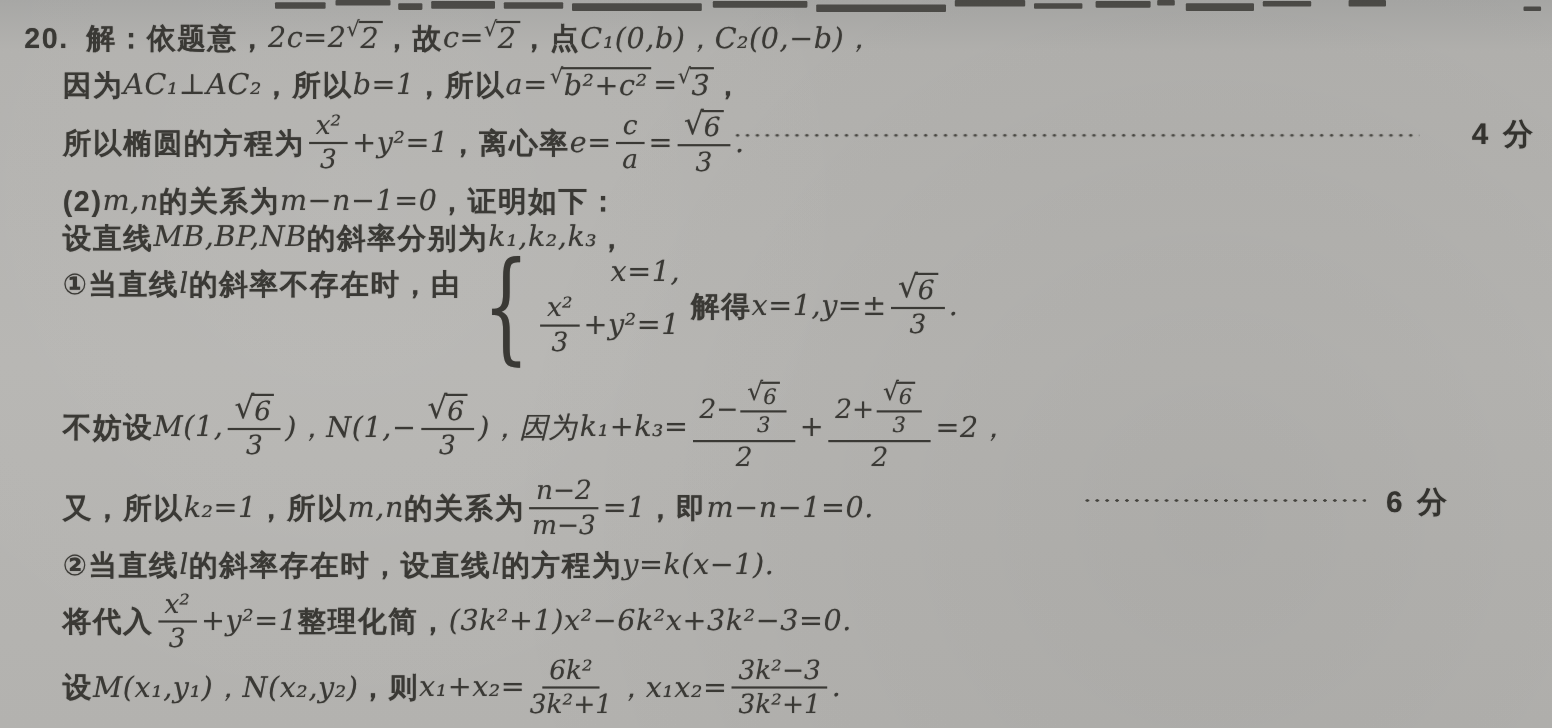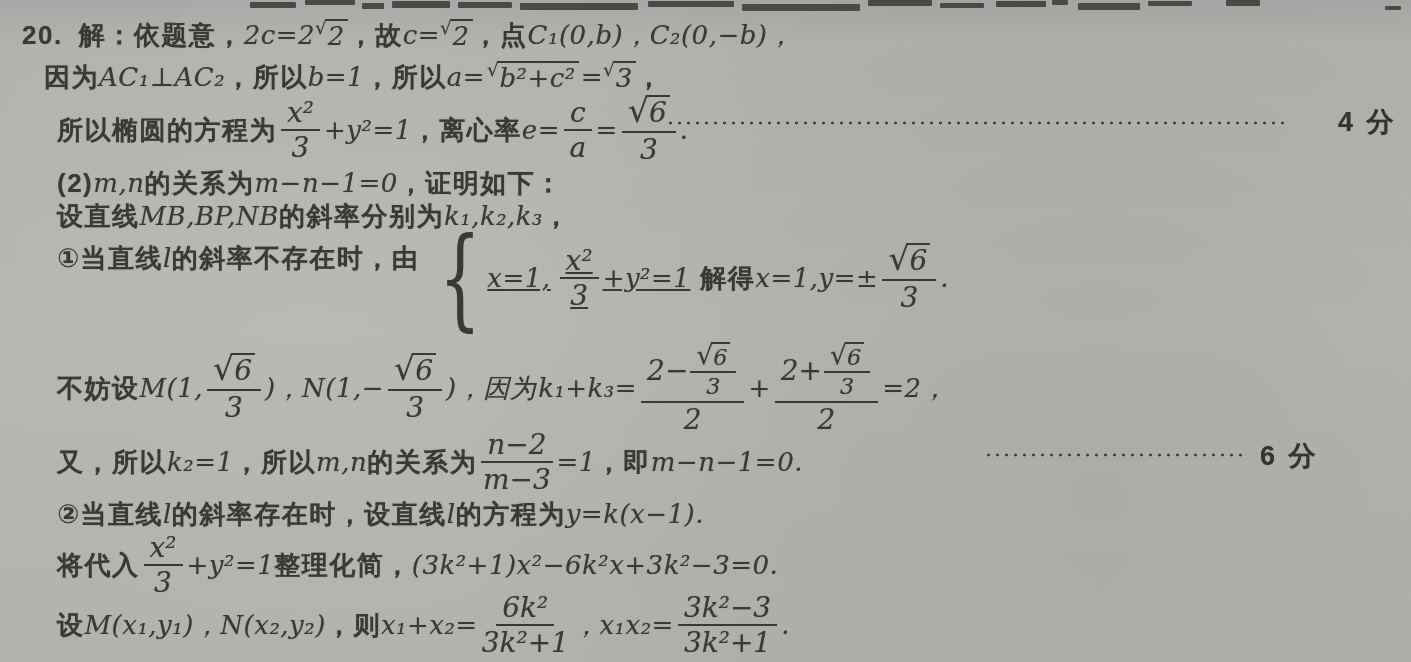--- a/index.html
+++ b/index.html
@@ -24,35 +24,35 @@
     font-family:"Liberation Sans","DejaVu Sans",sans-serif;
     font-size:26px;font-weight:600;letter-spacing:1.5px;
   }
   .mi{
     font-family:"DejaVu Serif","Liberation Serif",serif;
     font-style:italic;font-size:26px;letter-spacing:0.5px;
   }
   .frac{
     display:inline-flex;flex-direction:column;align-items:center;text-align:center;
     vertical-align:middle;margin:0 4px;
-    font-family:"DejaVu Serif","Liberation Serif",serif;font-style:italic;font-size:28px;
+    font-family:"DejaVu Serif","Liberation Serif",serif;font-style:italic;font-size:24px;
   }
   .fnum{border-bottom:2px solid currentColor;padding:0 6px 2px;line-height:1.05;}
   .fden{padding-top:2px;line-height:1.05;}
   .nrow{display:inline-flex;align-items:center;}
   .frac.sm{font-size:0.8em;margin:0 2px;}
   .sqrt{display:inline-flex;align-items:flex-start;font-style:italic;}
   .rsign{font-style:normal;font-size:1.18em;line-height:0.95;margin-right:-2px;}
   .rad{border-top:2px solid currentColor;padding:1px 3px 0 2px;line-height:1.1;}
   .cases{display:inline-flex;align-items:center;margin-left:6px;}
   .brace{
     font-family:"DejaVu Serif",serif;font-style:normal;font-weight:400;
     font-size:110px;line-height:0.82;transform:scaleX(0.6);margin-right:-8px;
   }
-  .ccol{display:flex;align-items:center;gap:5px;text-decoration:underline;}
+  .ccol{display:flex;flex-direction:column;align-items:flex-end;gap:5px;}
   .crow{display:inline-flex;align-items:center;}
   .up20{transform:translateY(-20px);}
   .leader{
     position:absolute;height:4px;
     background-image:radial-gradient(circle,#45443f 1.4px,rgba(0,0,0,0) 1.6px);
     background-size:9px 4px;background-repeat:repeat-x;background-position:0 50%;
   }
   .score{
     position:absolute;font-family:"Liberation Sans","DejaVu Sans",sans-serif;
     font-weight:700;font-size:27px;letter-spacing:3px;color:#34332f;
@@ -97,21 +97,21 @@
       <span class="cjk">，故 </span>
       <span class="mi">c=</span>
       <span class="sqrt">
         <span class="rsign mi">√</span>
         <span class="rad mi">2</span>
       </span>
       <span class="cjk">，点 </span>
       <span class="mi">C₁(0,b)，C₂(0,−b)，</span>
     </div>
 
-    <div class="line" style="left:44px;top:58px;height:38px;">
+    <div class="line" style="left:57px;top:58px;height:38px;">
       <span class="cjk">因为 </span>
       <span class="mi">AC₁⊥AC₂</span>
       <span class="cjk">，所以 </span>
       <span class="mi">b=1</span>
       <span class="cjk">，所以 </span>
       <span class="mi">a=</span>
       <span class="sqrt" style="margin:0 2px;">
         <span class="rsign mi">√</span>
         <span class="rad mi">b²+c²</span>
       </span>

